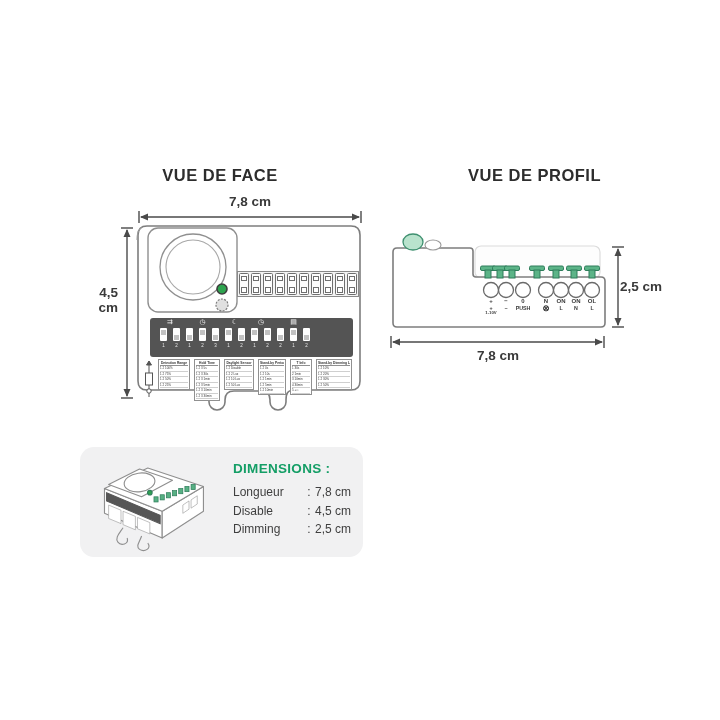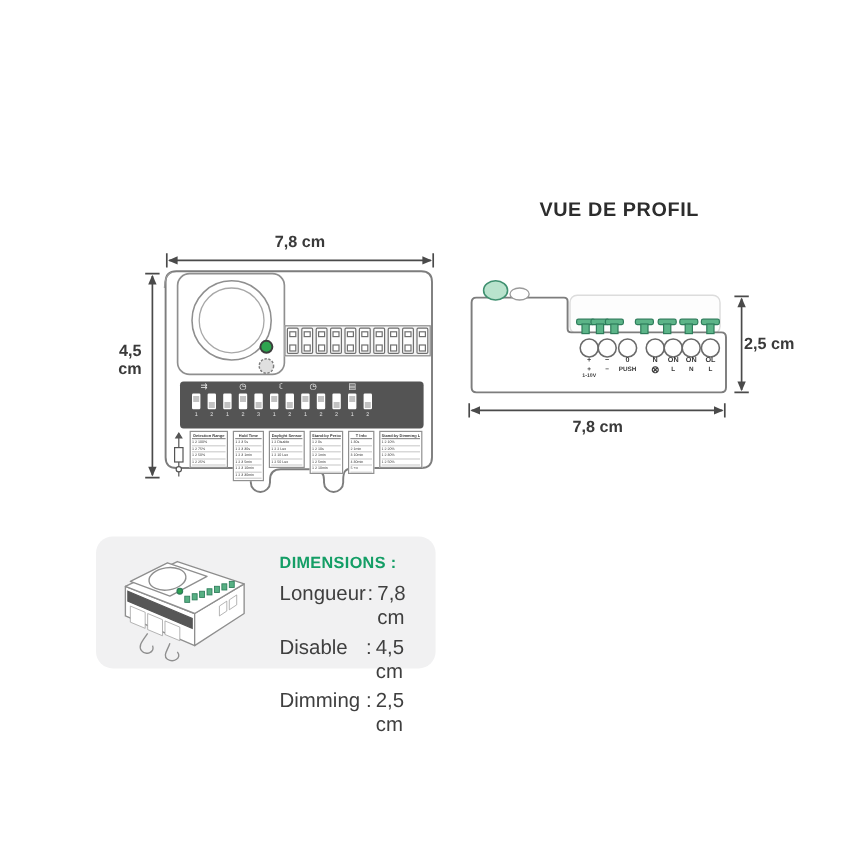--- a/index.html
+++ b/index.html
@@ -37,30 +37,31 @@
   #profile-device{left:385px;top:230px;width:250px;height:110px;}
   .p-col{position:absolute;top:68px;width:20px;text-align:center;color:#3a3a3a;line-height:1.15;}
   .p-l1{font-size:6px;font-weight:700;display:block;}
   .p-l2{font-size:5.3px;font-weight:700;display:block;}
   .p-l2.lamp{font-size:8.5px;line-height:.9;}
   .p-l3{font-size:4.3px;font-weight:700;display:block;}
   
   #dim-card{left:80px;top:447px;width:283px;height:110px;background:#f1f1f2;border-radius:14px;}
   #dim-card-title{left:153px;top:14px;font-size:13.5px;font-weight:700;color:#149e66;letter-spacing:.3px;}
   #dimensions-rows{left:153px;top:38px;}
-  .dim-row{display:flex;font-size:17px;color:#3f3f3f;margin-bottom:4.5px;}
+  .dim-row{display:flex;font-size:12px;color:#3f3f3f;margin-bottom:4.5px;}
   .dim-row .lbl{width:70px;}
   .dim-row .sep{width:12px;text-align:center;}
 </style>
 </head>
 <body>
 
 <div id="canvas">
 
-  <div class="abs view-title" style="left:431px;top:166px;width:170px;">VUE DE PROFIL</div>
+  <div class="abs view-title" style="left:135px;top:166px;width:170px;">VUE DE FACE</div>
+  <div class="abs view-title" style="left:431px;top:166px;width:170px;text-align:right;">VUE DE PROFIL</div>
 
   <div class="abs dim-label center" style="left:134px;top:194px;width:232px;">7,8 cm</div>
   <svg class="abs" style="left:134px;top:209px;" width="232" height="16">
     <g stroke="#4a4a4a" stroke-width="1.4">
       <line x1="5" y1="2" x2="5" y2="14"></line>
         <line x1="227" y1="2" x2="227" y2="14"></line>
       <line x1="7" y1="8" x2="225" y2="8"></line>
     </g>
     <polygon points="14,4.5 14,11.5 6,8" fill="#4a4a4a"></polygon>
     <polygon points="218,4.5 218,11.5 226,8" fill="#4a4a4a"></polygon>

